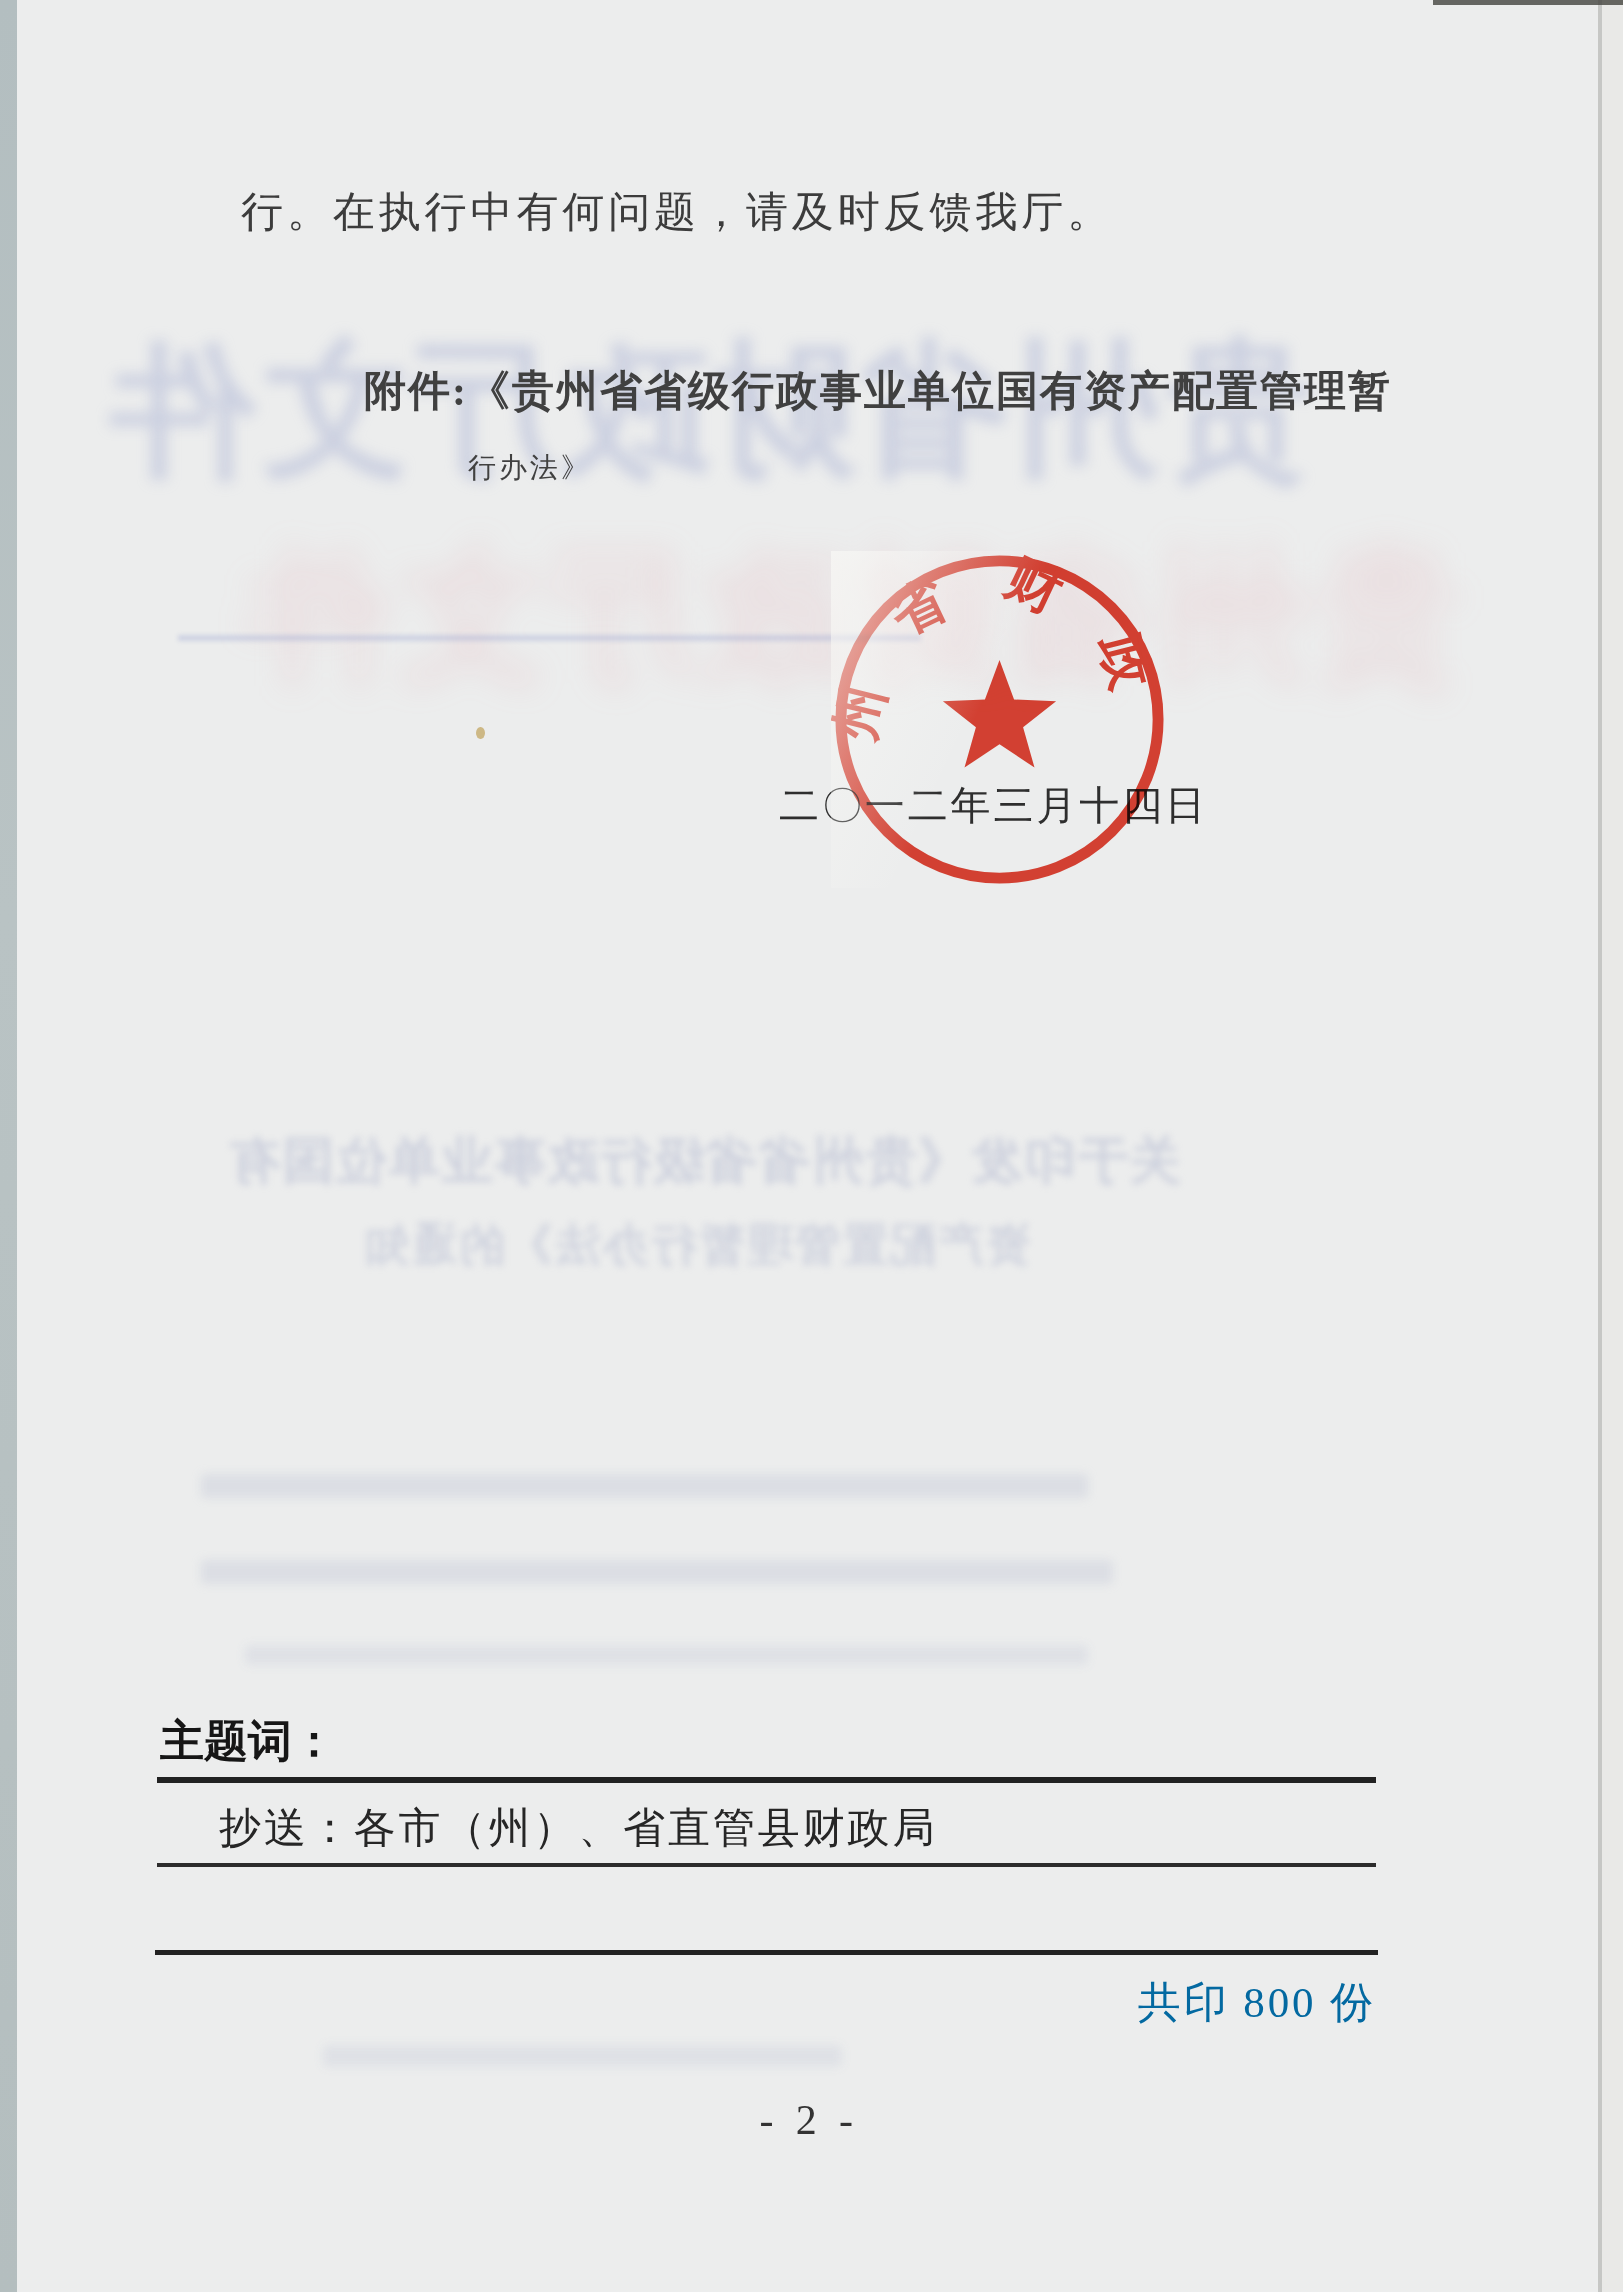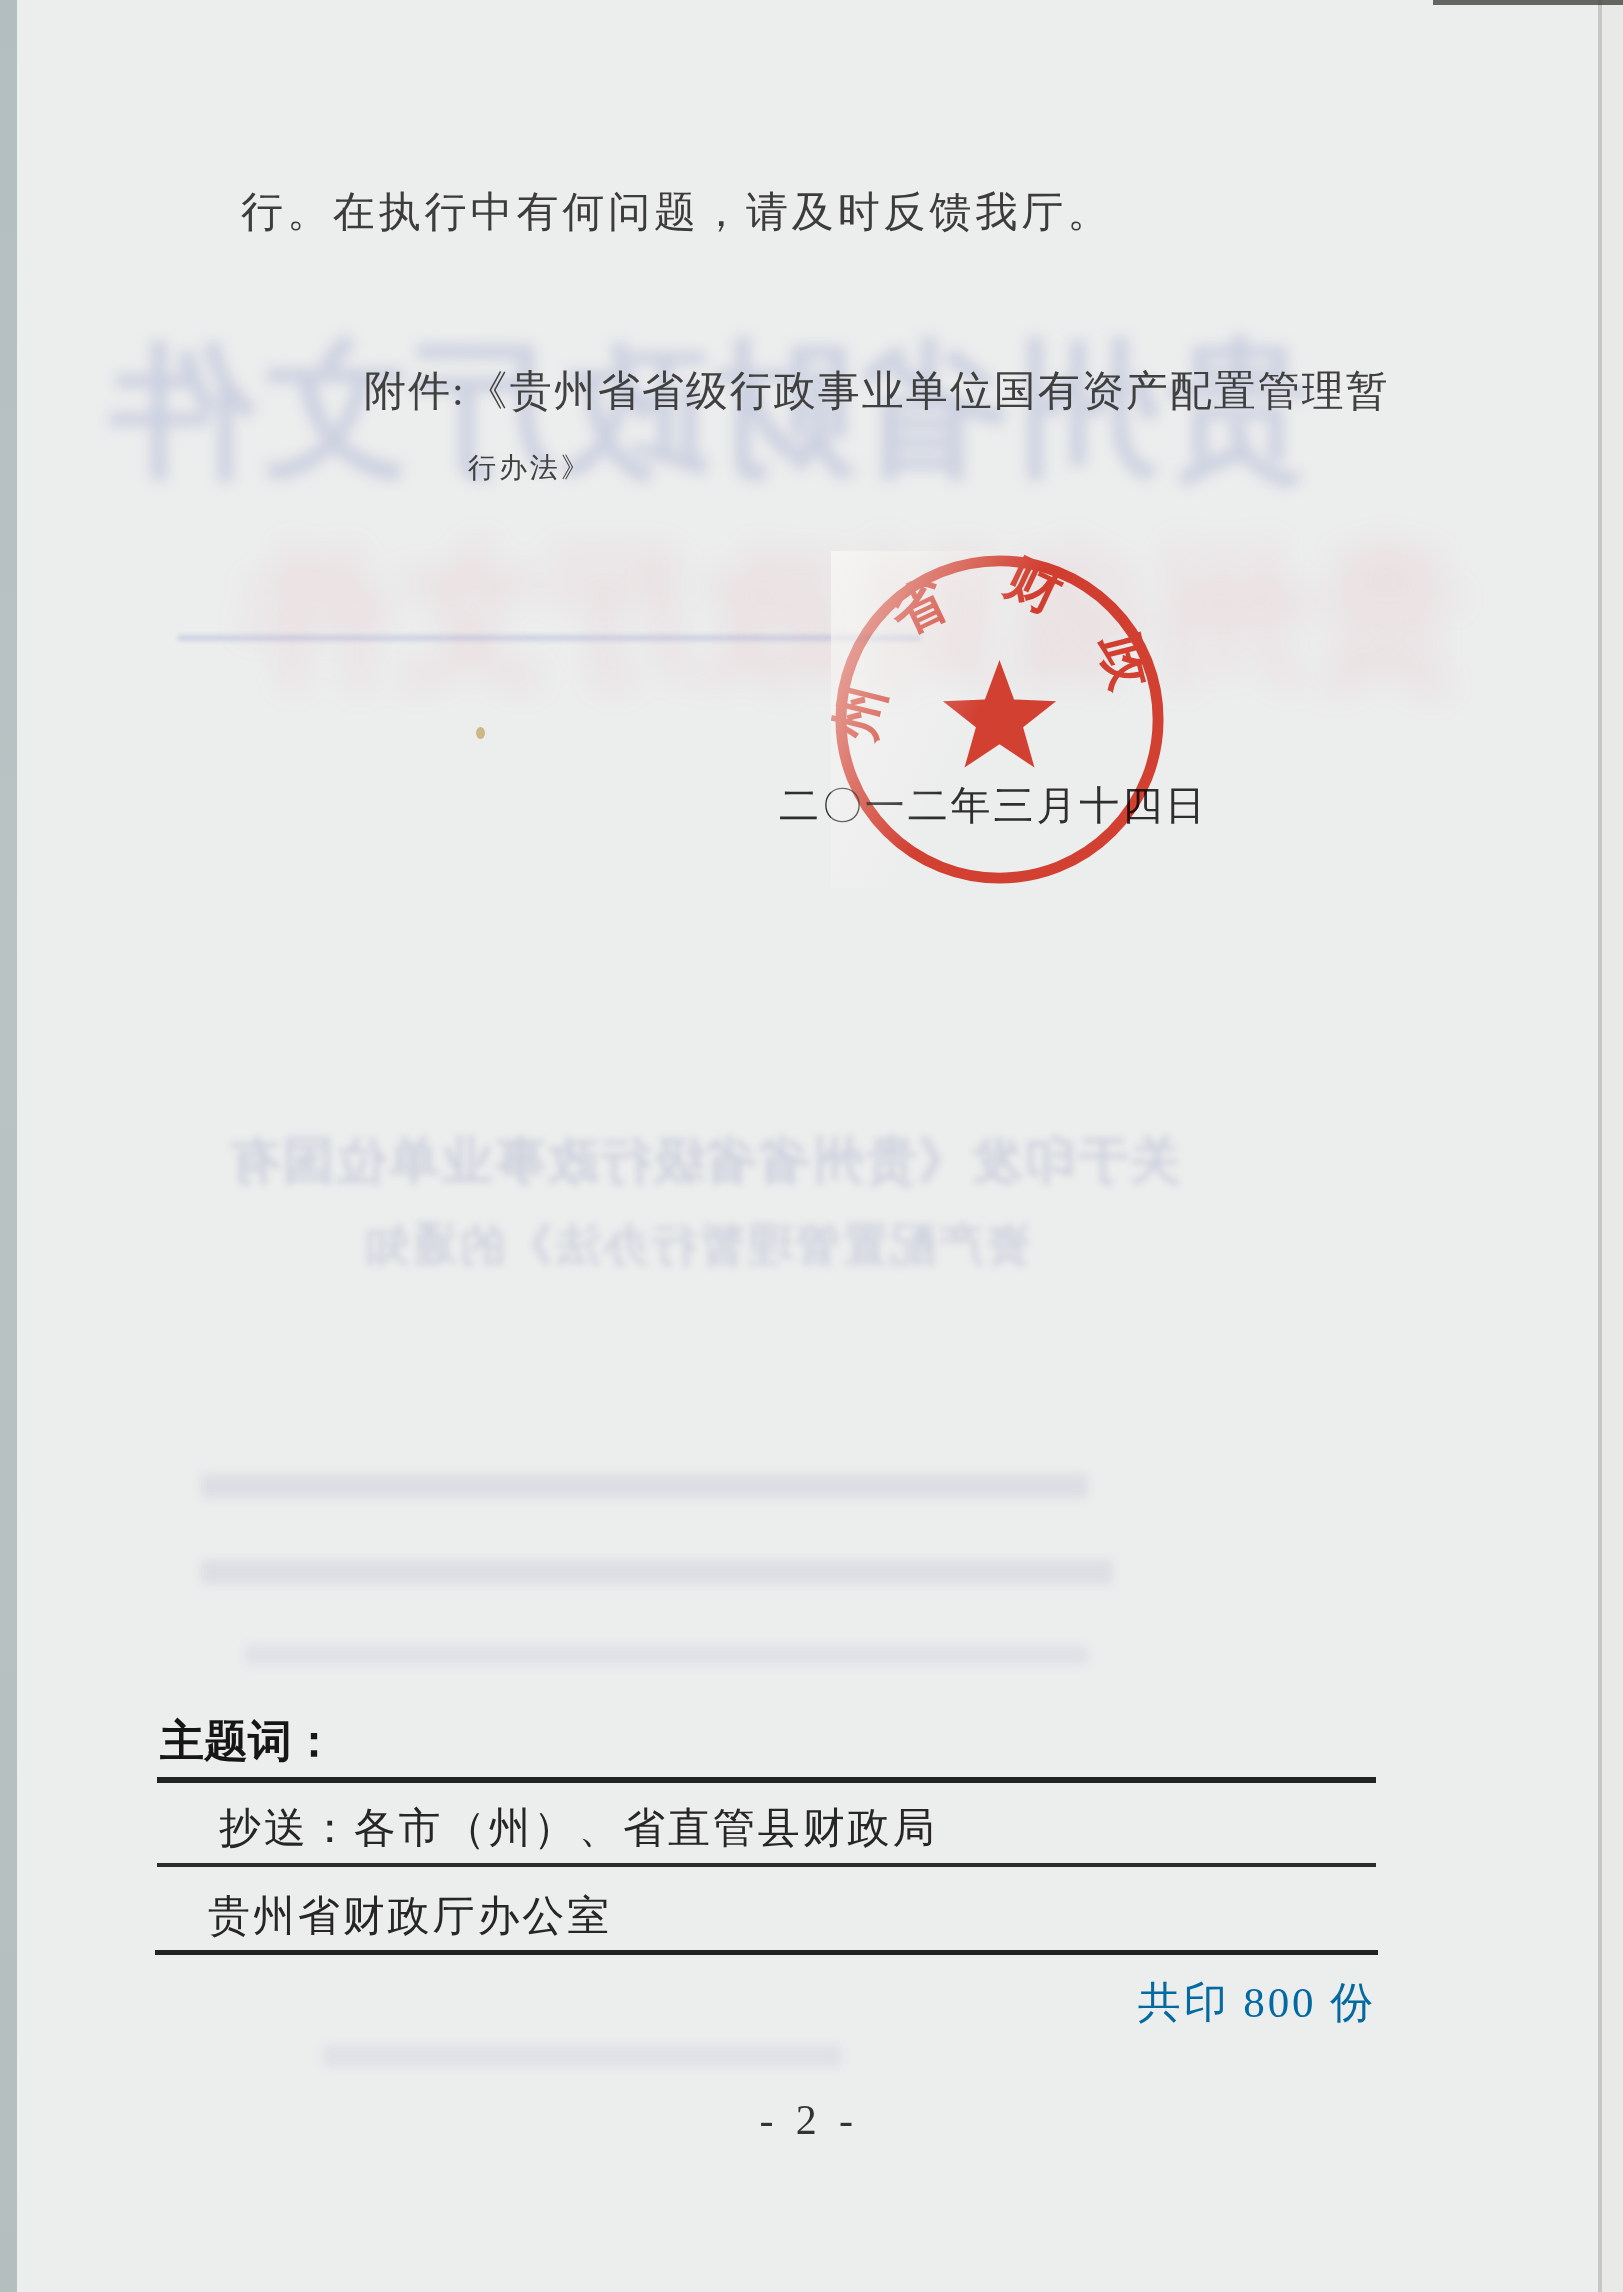--- a/index.html
+++ b/index.html
@@ -34,21 +34,21 @@
     position:absolute;left:1433px;top:0;width:190px;height:4.9px;
     background:#43433f;opacity:.8;
   }
   .paper-speck{
     position:absolute;left:476px;top:727px;width:8.8px;height:11.8px;
     background:#c8ae72;border-radius:50%;opacity:.85;
   }
   
   .doc-text{position:absolute;color:#383838;white-space:nowrap;line-height:1.15;}
   .body-line{left:241px;top:188px;font-size:42px;letter-spacing:3.9px;color:#3c3c3c;}
-  .att-line1{left:364px;top:367px;font-size:42px;letter-spacing:2px;color:#404040;}
+  .att-line1{left:364px;top:367px;font-size:42px;letter-spacing:2px;color:#404040;font-weight:bold;}
   .att-line2{left:468px;top:452px;font-size:28px;letter-spacing:2.9px;color:#404040;}
   .issue-date{left:779px;top:783px;font-size:40px;letter-spacing:2.9px;color:#2e2e2e;z-index:1;}
   
   .seal{
     position:absolute;left:831px;top:551px;width:337px;height:337px;z-index:2;
     mix-blend-mode:multiply;opacity:.95;
   }
   .seal-fade{
     position:absolute;left:831px;top:551px;width:337px;height:337px;z-index:3;
     background:linear-gradient(115deg, rgba(248,248,245,.75) 0%, rgba(248,248,245,.35) 22%, transparent 45%);
@@ -148,20 +148,19 @@
 
 <div class="subject-row">
   <span class="subject-label">主题词：</span>
 </div>
 <div class="rule rule-subject"></div>
 
 <div class="doc-text cc-line">抄送：各市（州）、省直管县财政局</div>
 <div class="rule rule-cc"></div>
 
 <div class="office-row">
-  <span class="office-name">贵州省财政厅办公室</span>
 </div>
 <div class="rule rule-office"></div>
 
 <div class="copies-line">共印 800 份</div>
 
 <div class="page-number">- 2 -</div>
 
 
 </body></html>

